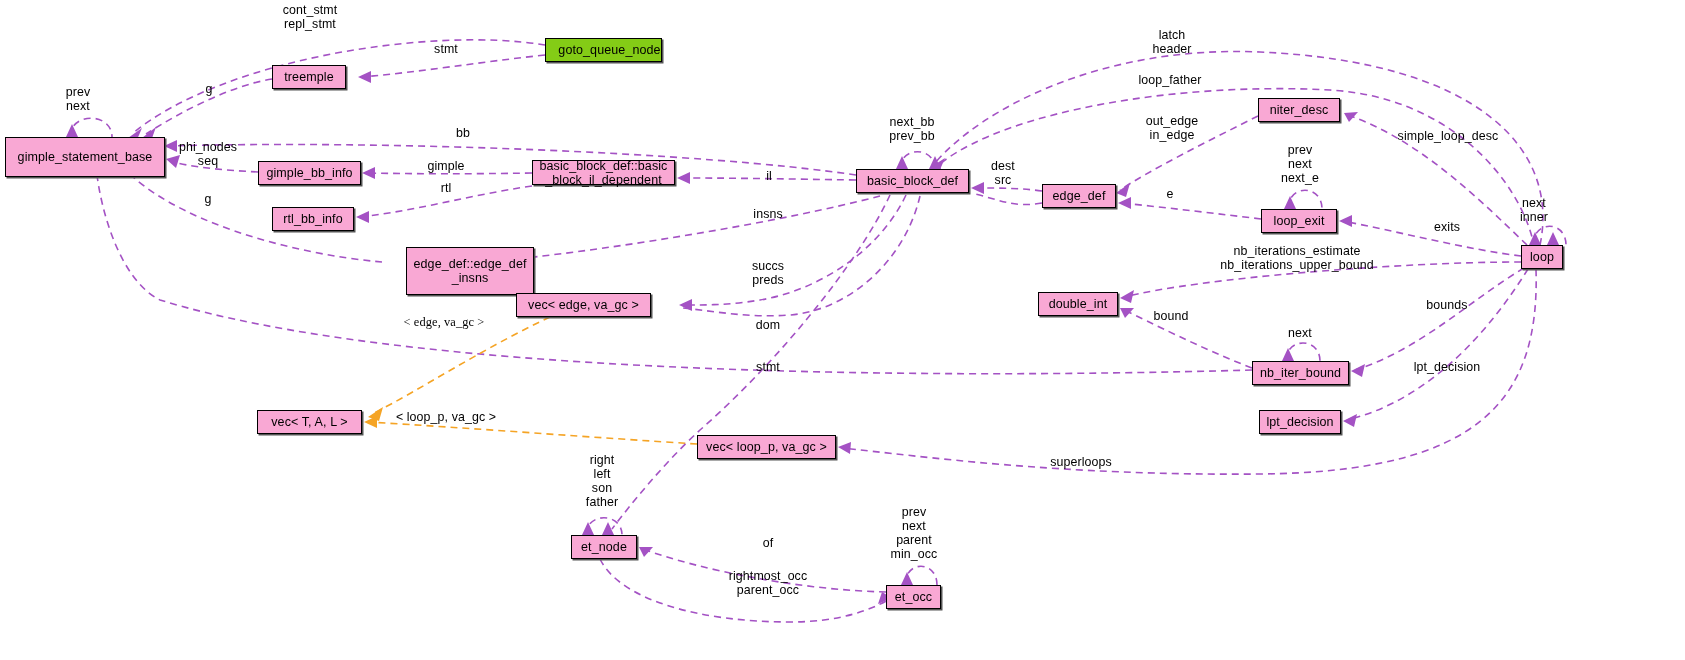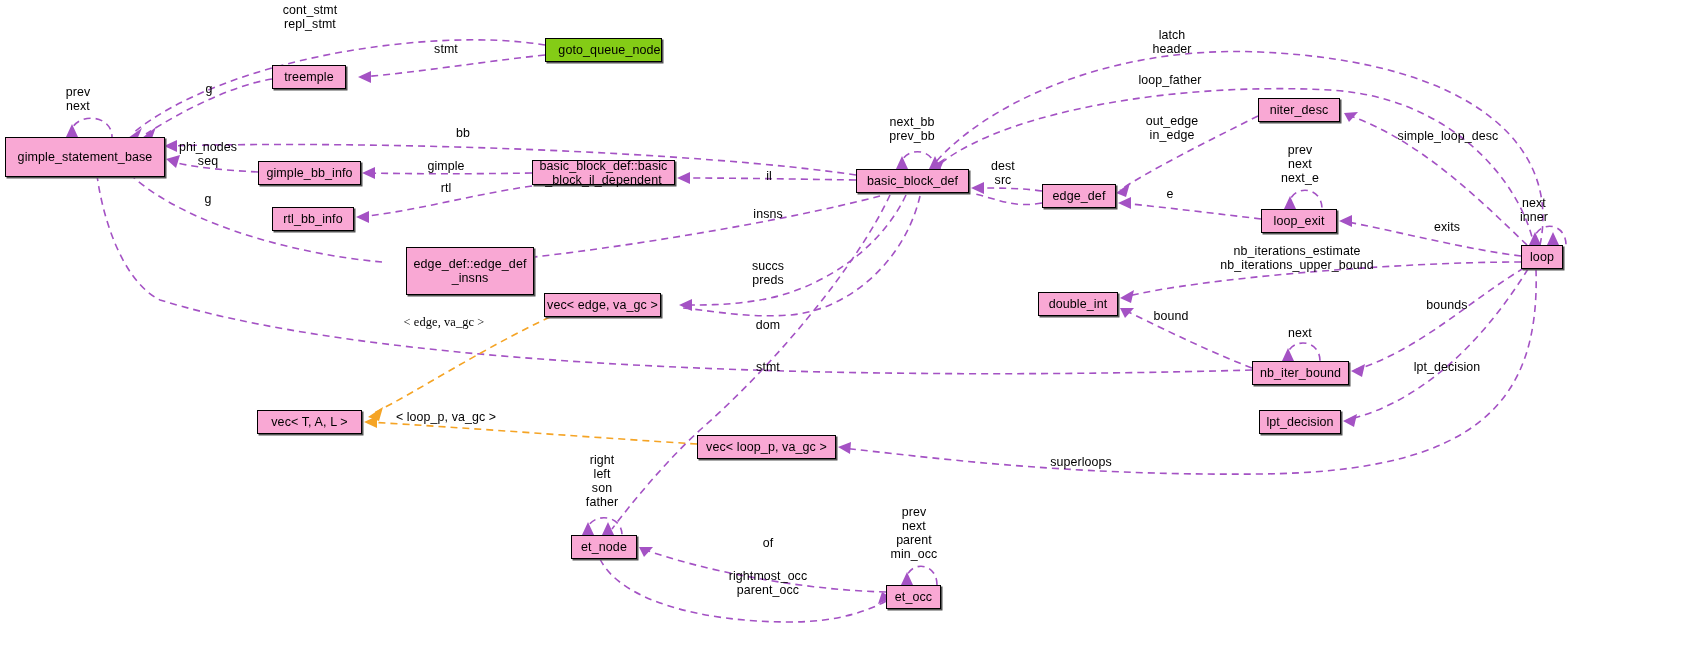--- a/index.html
+++ b/index.html
@@ -200,21 +200,21 @@
   <div class="node-box" style="left:532px;top:160px;width:143px;height:25px;">basic_block_def::basic
 _block_il_dependent</div>
   <div class="node-box" style="left:856px;top:169px;width:113px;height:24px;">basic_block_def</div>
   <div class="node-box" style="left:1042px;top:184px;width:74px;height:24px;">edge_def</div>
   <div class="node-box" style="left:1258px;top:98px;width:82px;height:24px;">niter_desc</div>
   <div class="node-box" style="left:1261px;top:209px;width:76px;height:24px;">loop_exit</div>
   <div class="node-box" style="left:1521px;top:245px;width:42px;height:24px;">loop</div>
   <div class="node-box" style="left:1038px;top:292px;width:80px;height:24px;">double_int</div>
   <div class="node-box" style="left:1252px;top:361px;width:97px;height:24px;">nb_iter_bound</div>
   <div class="node-box" style="left:1259px;top:410px;width:82px;height:24px;">lpt_decision</div>
-  <div class="node-box" style="left:544px;top:293px;width:117px;height:24px;">vec&lt; edge, va_gc &gt;</div>
+  <div class="node-box" style="left:516px;top:293px;width:135px;height:24px;">vec&lt; edge, va_gc &gt;</div>
   <div class="node-box" style="left:257px;top:410px;width:105px;height:24px;">vec&lt; T, A, L &gt;</div>
   <div class="node-box" style="left:697px;top:435px;width:139px;height:24px;">vec&lt; loop_p, va_gc &gt;</div>
   <div class="node-box" style="left:571px;top:535px;width:66px;height:24px;">et_node</div>
   <div class="node-box" style="left:886px;top:585px;width:55px;height:24px;">et_occ</div>
 
   <div class="edge-label" style="left:310px;top:4px;">cont_stmt
 repl_stmt</div>
   <div class="edge-label" style="left:446px;top:43px;">stmt</div>
   <div class="edge-label" style="left:209px;top:83px;">g</div>
   <div class="edge-label" style="left:78px;top:86px;">prev

